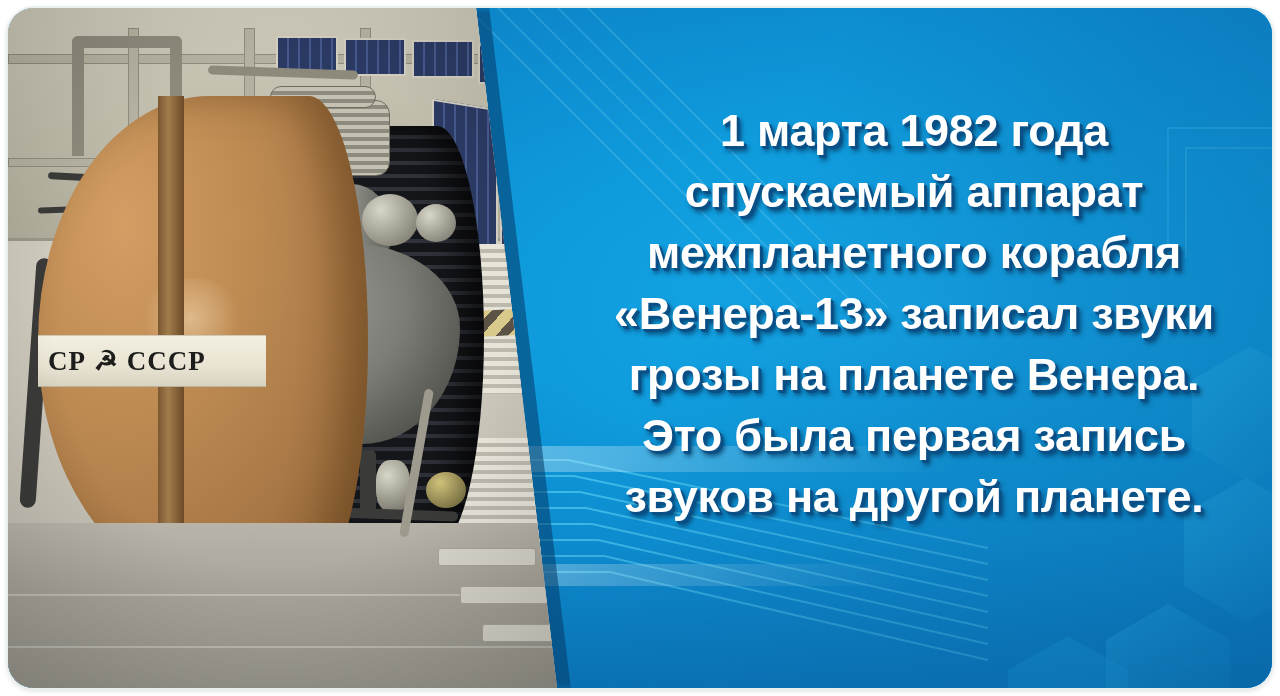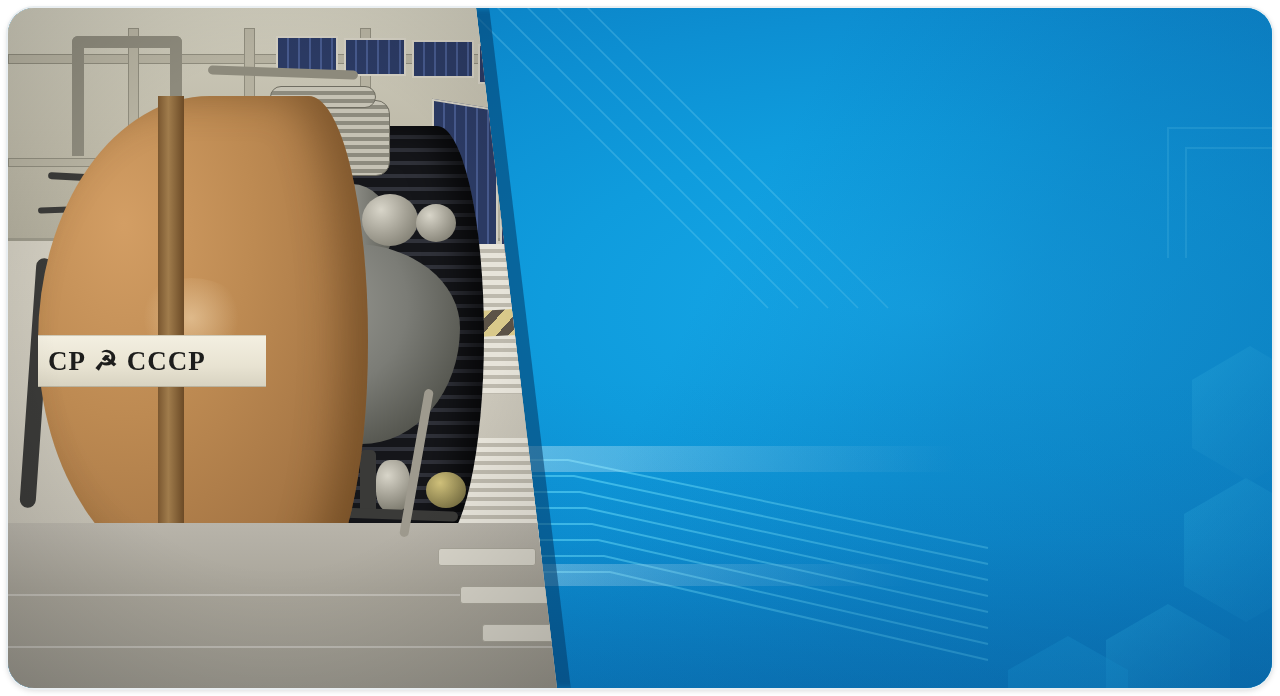--- a/index.html
+++ b/index.html
@@ -456,15 +456,24 @@
         <div class="ph-floor-line" style="left:0;bottom:92px;width:600px;"></div>
         <div class="ph-table" style="left:430px;top:540px;width:96px;height:16px;"></div>
         <div class="ph-table" style="left:452px;top:578px;width:104px;height:16px;"></div>
         <div class="ph-table" style="left:474px;top:616px;width:110px;height:16px;"></div>
         <div class="ph-pipe-dark" style="left:404px;top:380px;width:9px;height:150px;transform:rotate(10deg);background:#9e9a8e;"></div>
 
         <div class="ph-vignette"></div>
       </div>
     </div>
 
+    <div class="text-block">
+      <div class="tline">1 марта 1982 года</div>
+      <div class="tline">спускаемый аппарат</div>
+      <div class="tline">межпланетного корабля</div>
+      <div class="tline">«Венера-13» записал звуки</div>
+      <div class="tline">грозы на планете Венера.</div>
+      <div class="tline">Это была первая запись</div>
+      <div class="tline">звуков на другой планете.</div>
+    </div>
 
   </div>
 </div>
 
 </body></html>

